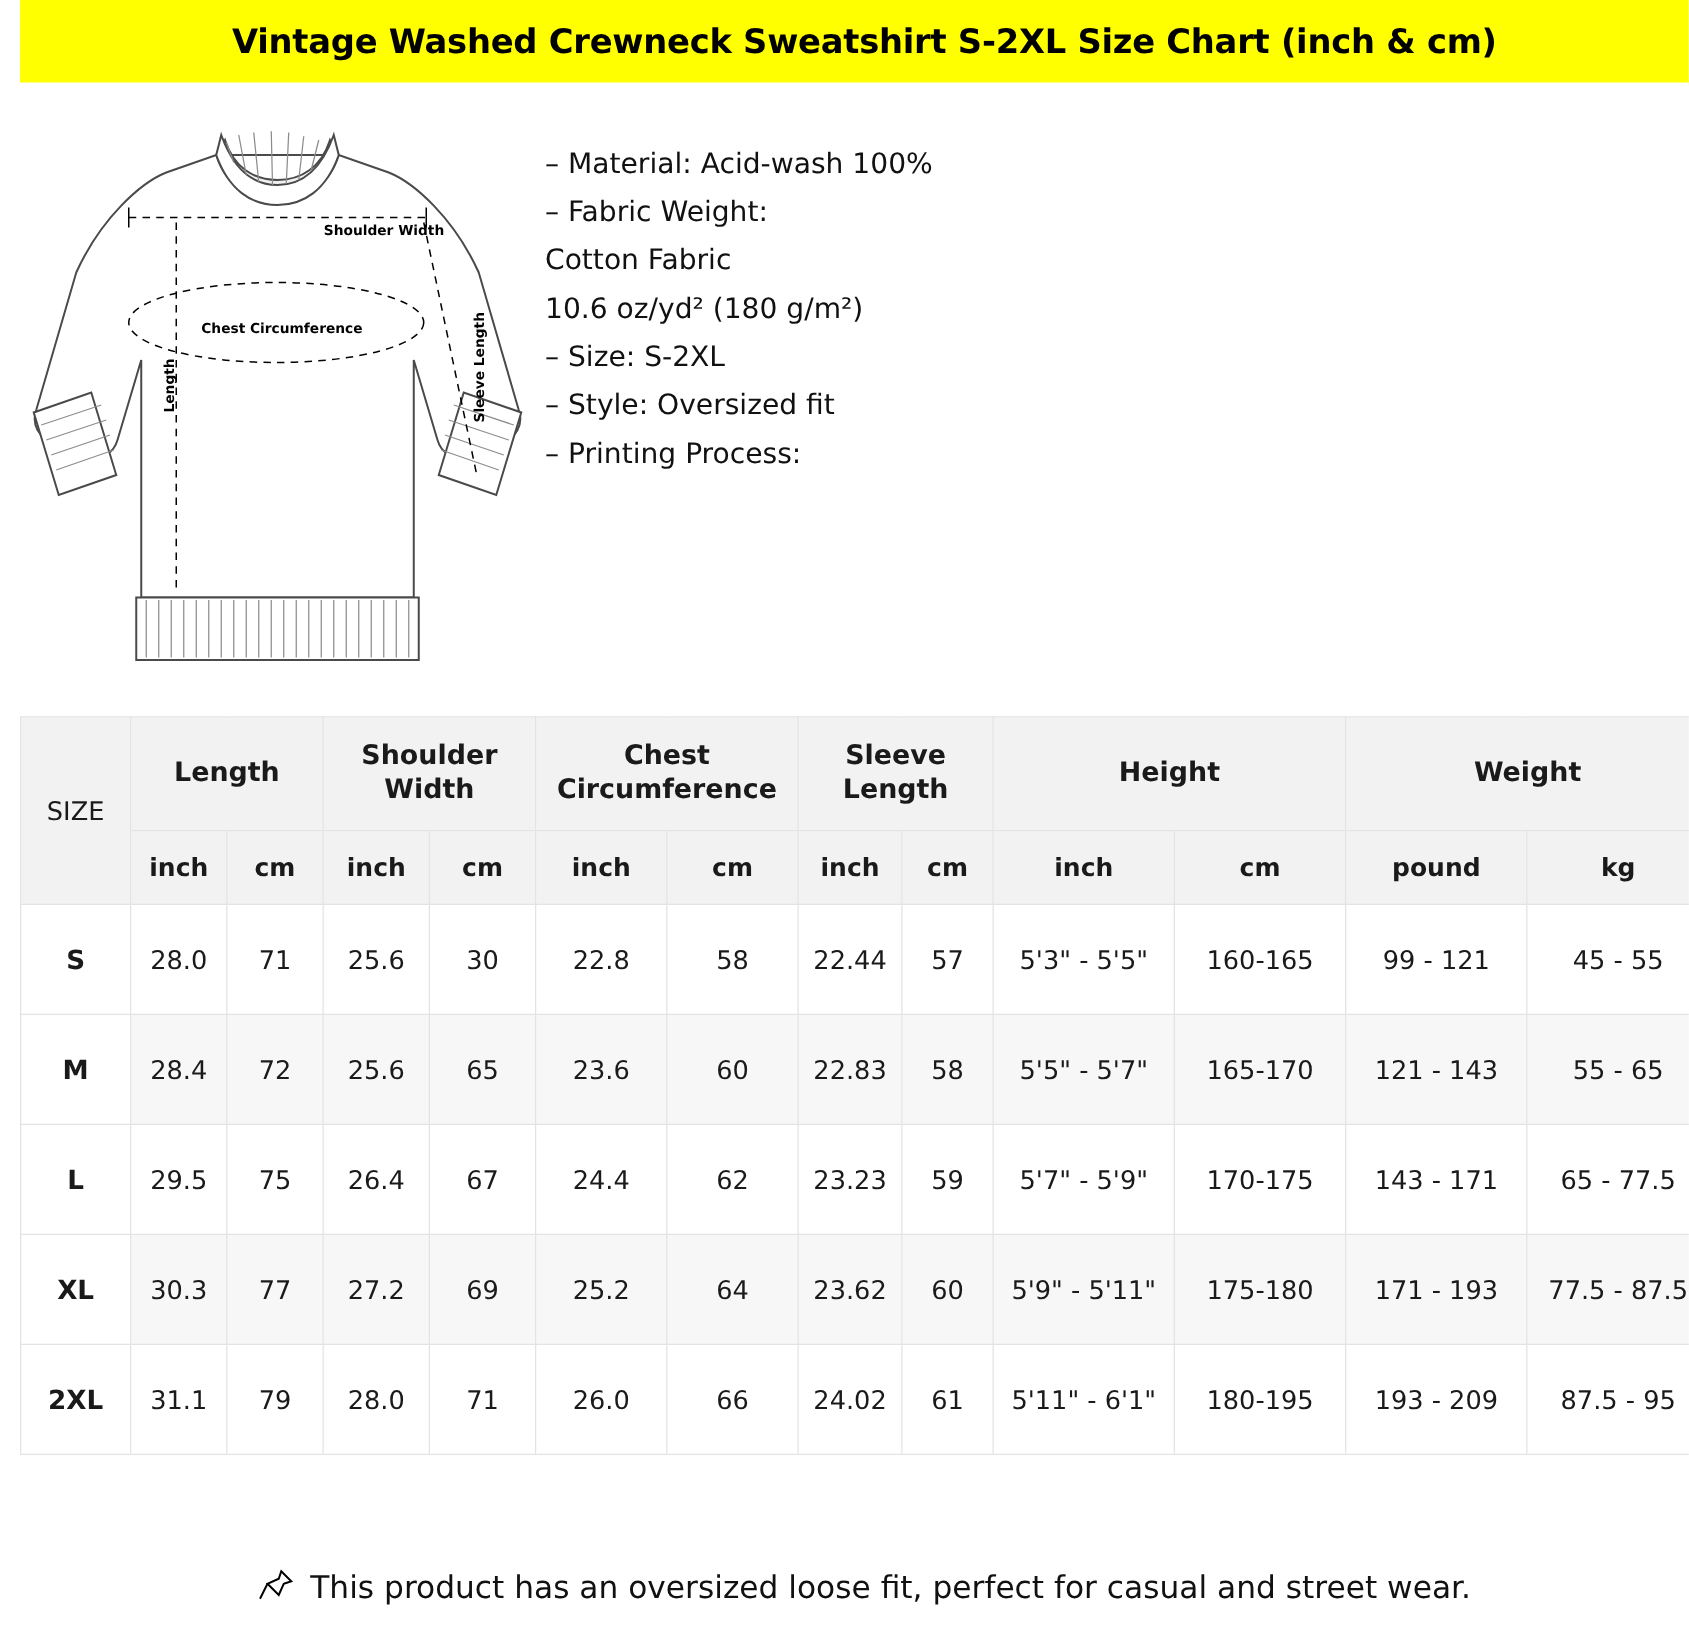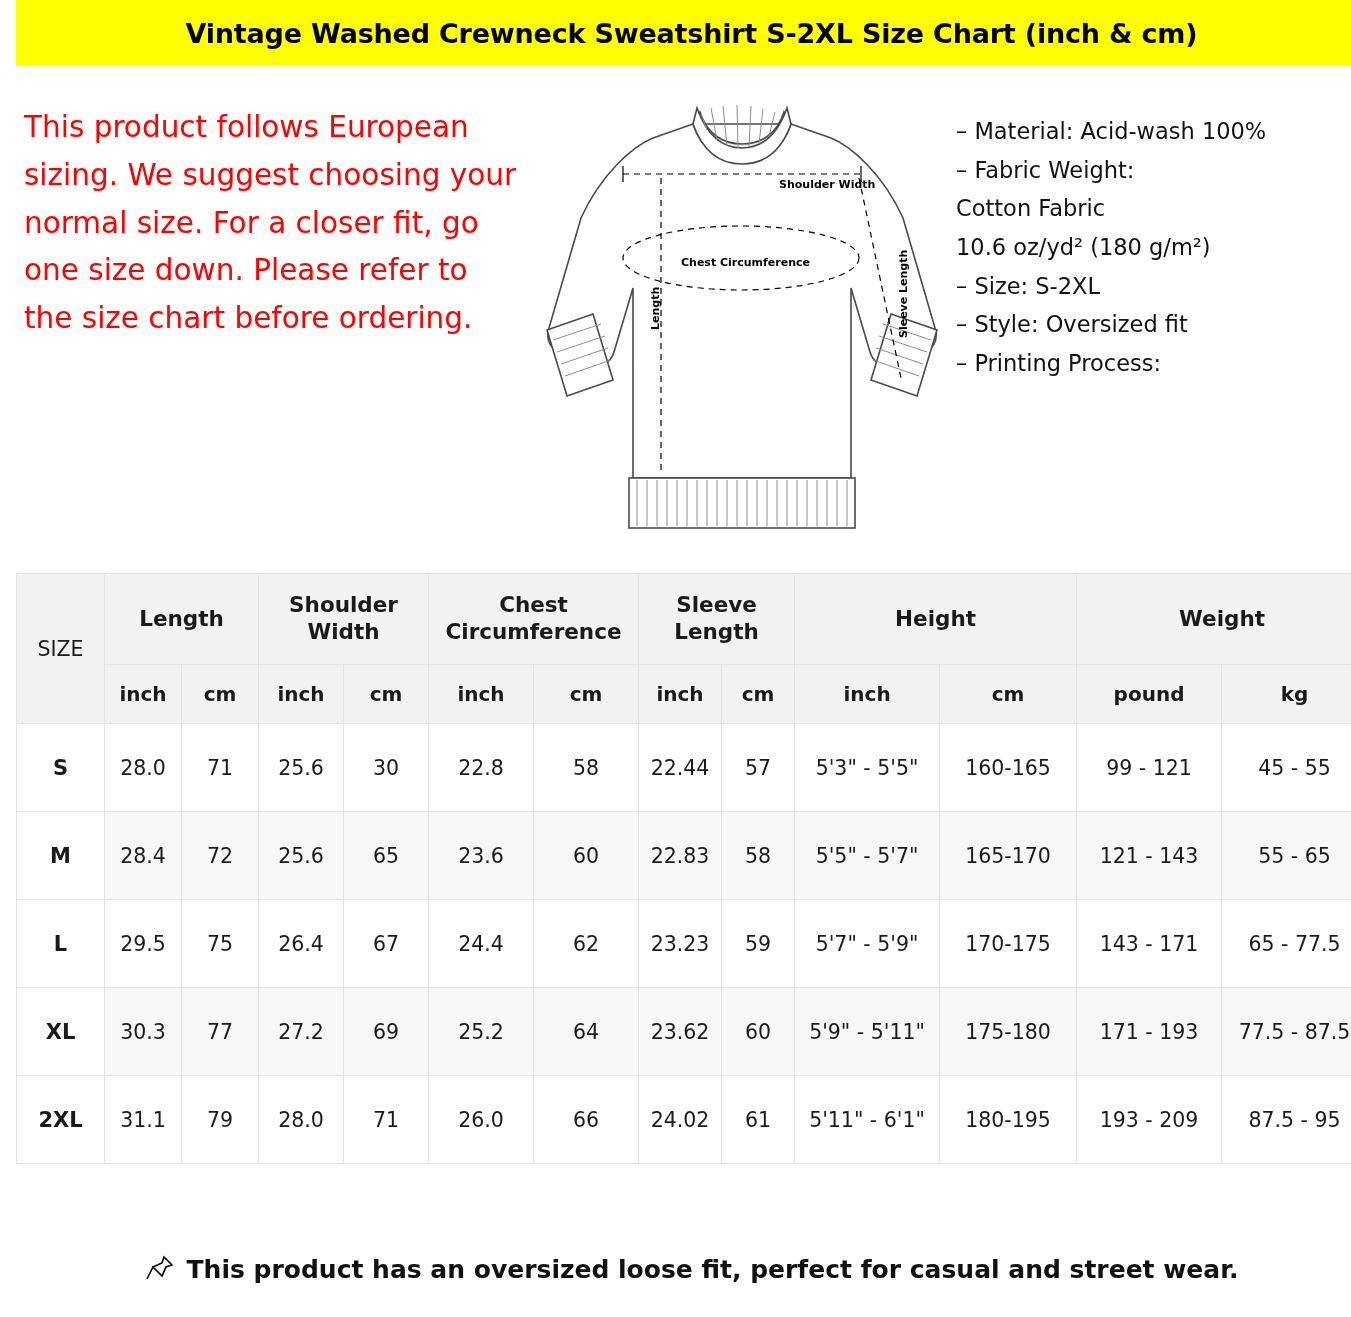--- a/index.html
+++ b/index.html
@@ -128,21 +128,21 @@
   
   .footer {
     height: 96px;
     display: flex;
     align-items: center;
     justify-content: center;
     gap: 12px;
   }
   .footer-text {
     font-size: 25px;
-    font-weight: bold;
+    font-weight: normal;
     color: #111;
     white-space: nowrap;
   }
   .pin-icon {
     width: 30px;
     height: 30px;
     display: inline-block;
   }
   
   .shirt-svg { display:block; }
@@ -151,23 +151,20 @@
 <body>
 
 <div class="page">
 
   <div class="banner">
     <div class="banner-title">Vintage Washed Crewneck Sweatshirt S-2XL Size Chart (inch &amp; cm)</div>
   </div>
 
   <div class="top">
 
-    <div class="note-col">
-      <div class="note-text">This product follows European sizing. We suggest choosing your normal size. For a closer fit, go one size down. Please refer to the size chart before ordering.</div>
-    </div>
 
     <div class="art-col">
       <svg class="shirt-svg" width="400" height="470" viewBox="0 0 400 470">
         <g fill="#ffffff" stroke="#4a4a4a" stroke-width="1.6">
 
           <path d="M112 60 C 92 68, 60 96, 40 140 L 8 250 C 4 262, 10 272, 22 276 L 52 286 C 62 289, 70 284, 73 274 L 92 210 L 92 400 L 310 400 L 310 210 L 329 274 C 332 284, 340 289, 350 286 L 380 276 C 392 272, 398 262, 394 250 L 362 140 C 342 96, 310 68, 290 60 L 250 46 L 152 46 Z"></path>
 
           <path d="M152 46 C 160 72, 180 82, 201 82 C 222 82, 242 72, 250 46 L 243 34 C 236 56, 220 66, 201 66 C 182 66, 166 56, 159 34 Z" fill="#f0f0f0"></path>
 
           <path d="M156 30 C 166 58, 182 70, 201 70 C 220 70, 236 58, 246 30 L 250 46 C 240 74, 222 86, 201 86 C 180 86, 162 74, 152 46 Z" fill="#ffffff"></path>

